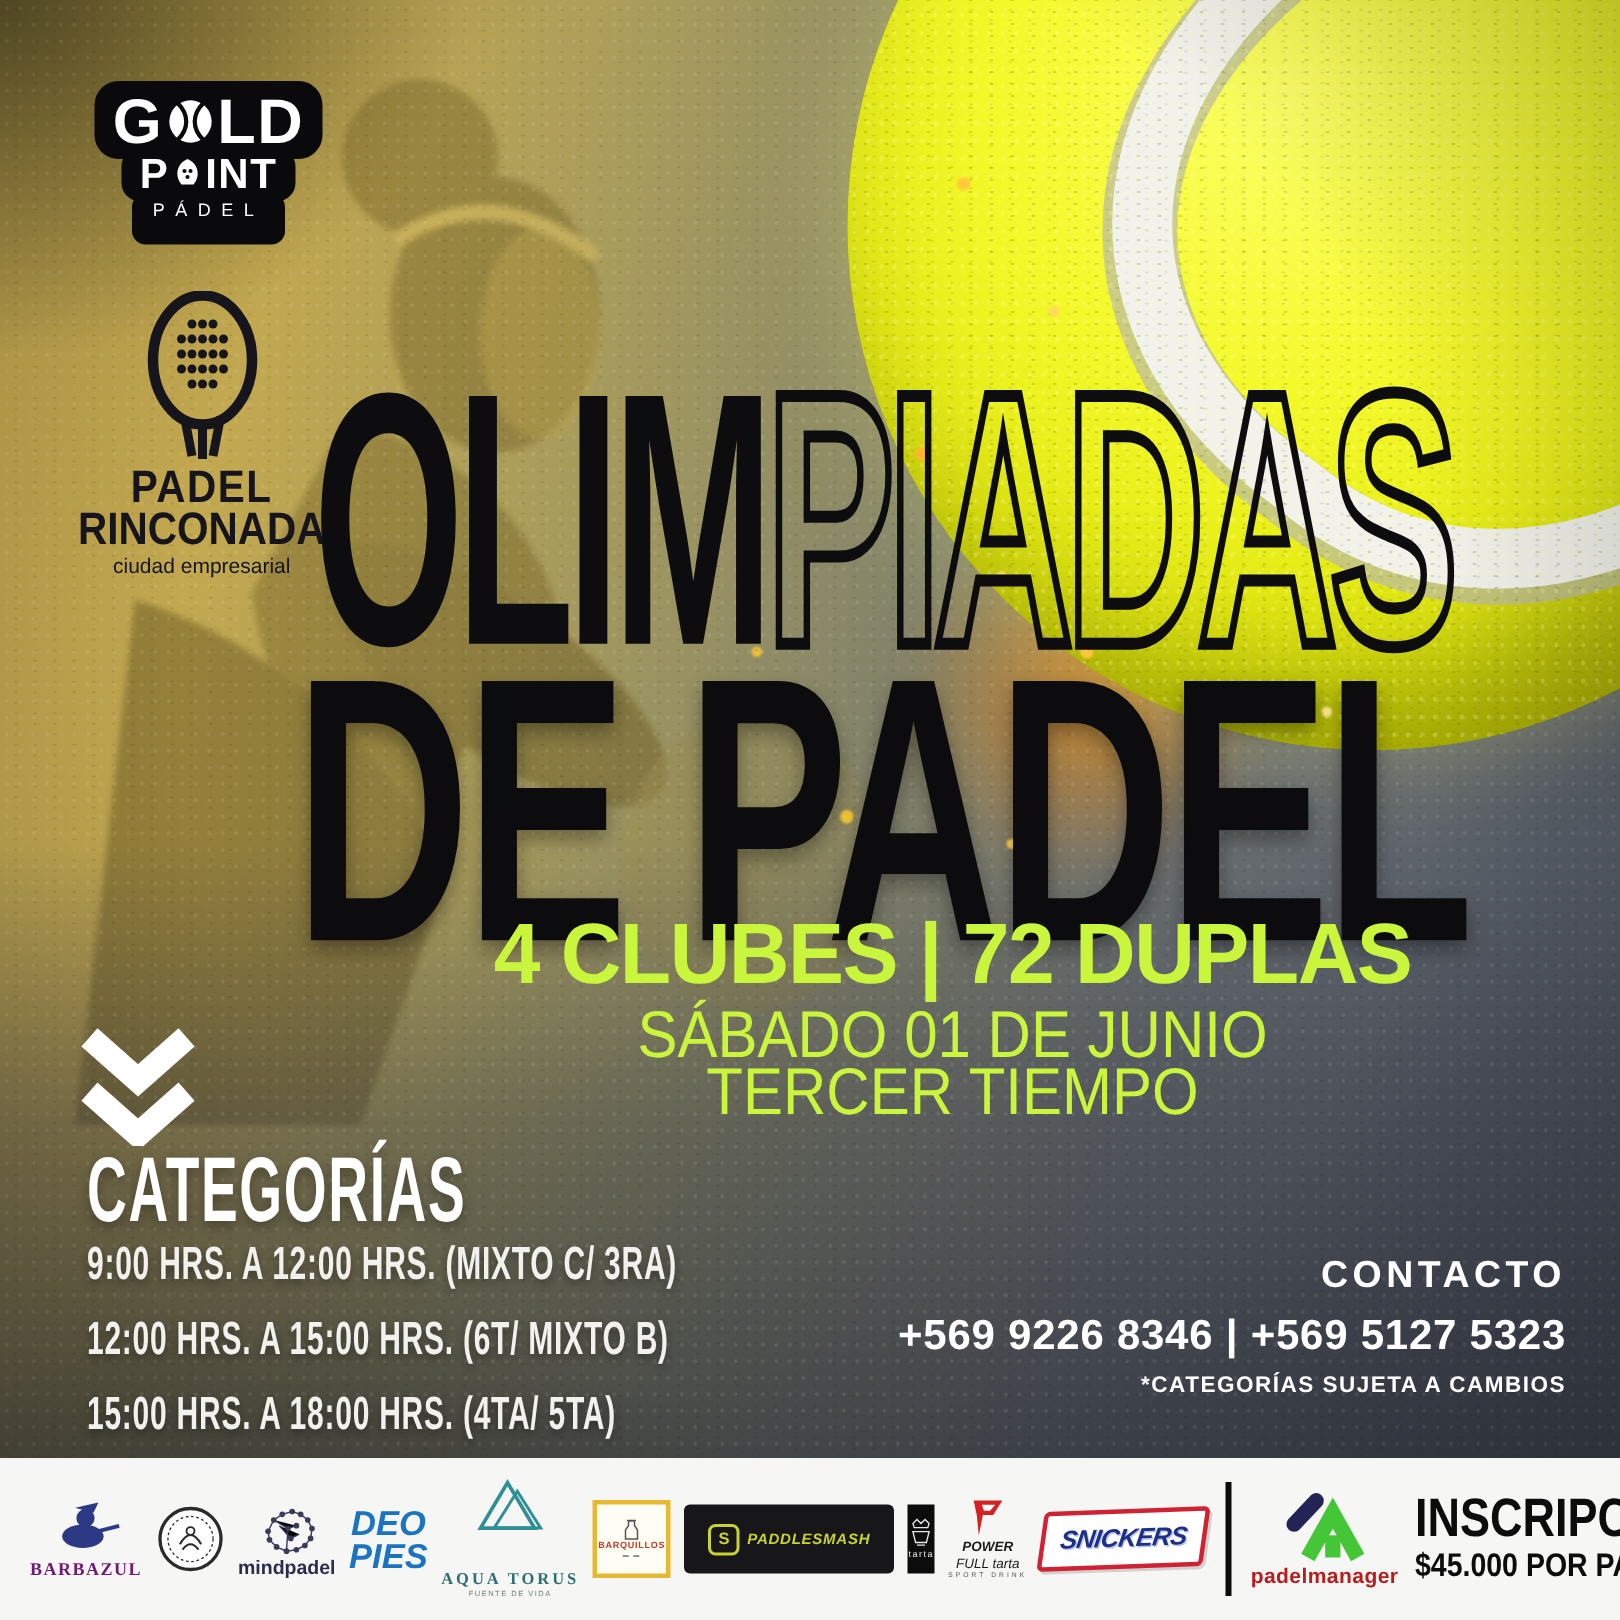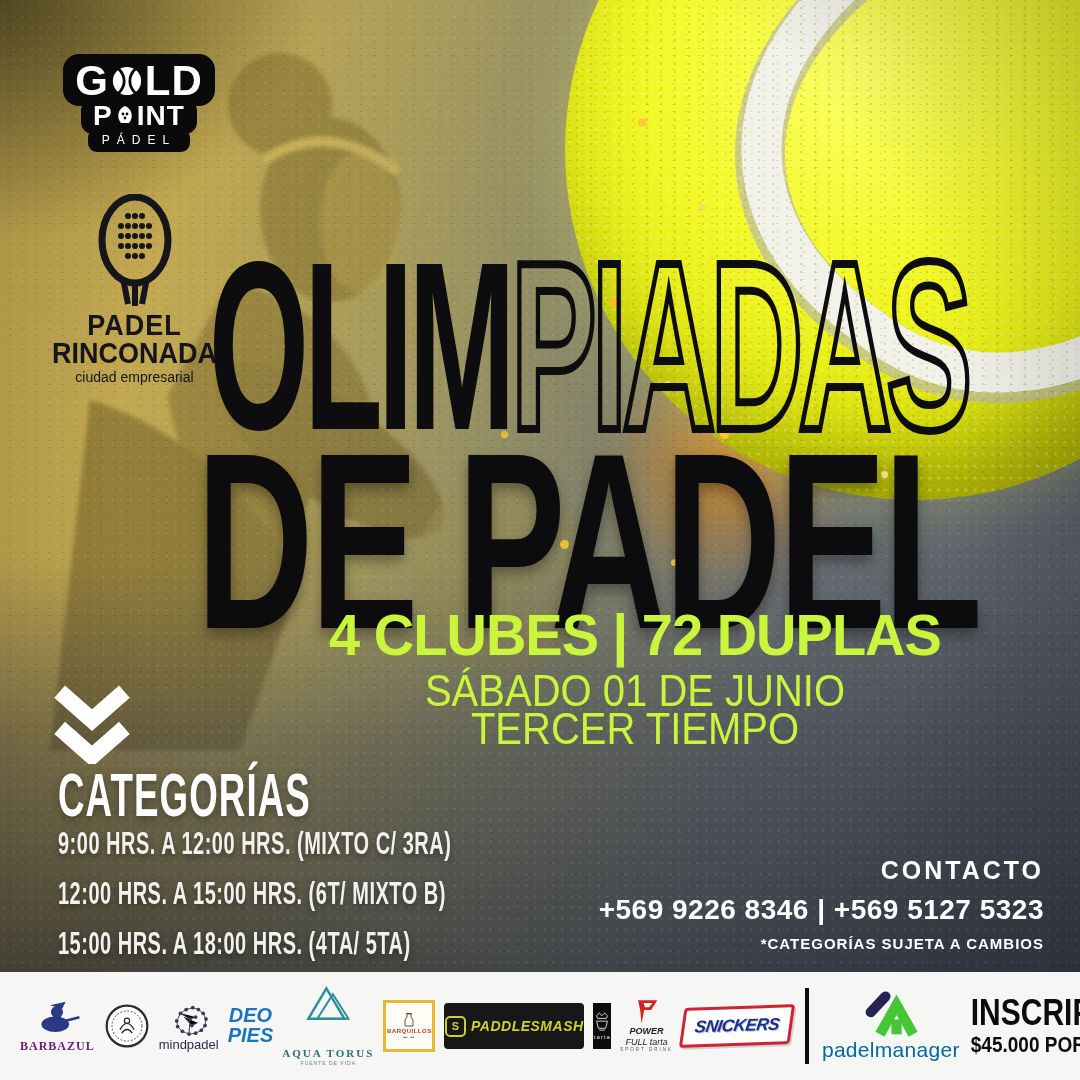--- a/index.html
+++ b/index.html
@@ -38,21 +38,21 @@
     background-size:9px 11px,13px 7px;background-position:0 0,4px 3px;}
   .vignette{inset:0;pointer-events:none;
     background:radial-gradient(ellipse at 50% 42%,transparent 55%,rgba(18,20,26,.32) 100%);}
 
   
   .gp{left:44px;top:54px;width:190px;display:flex;flex-direction:column;align-items:center;}
   .gp-row{background:#0a0a0c;color:#fff;font-weight:900;display:flex;align-items:center;
     justify-content:center;line-height:1;}
   .gp-r1{font-size:42px;padding:6px 12px 4px;border-radius:16px;letter-spacing:1px;gap:2px;}
   .gp-r2{font-size:28px;padding:3px 12px 4px;border-radius:12px;margin-top:-7px;letter-spacing:1px;gap:2px;}
-  .gp-r3{font-size:12px;padding:5px 14px 6px;border-radius:9px;margin-top:-5px;letter-spacing:7px;font-weight:400;}
+  .gp-r3{font-size:12px;padding:5px 14px 17px;border-radius:9px;margin-top:-5px;letter-spacing:7px;font-weight:400;}
   .pr{left:42px;top:194px;width:185px;text-align:center;color:#15151b;}
   .pr-t1{font-size:27px;font-weight:800;letter-spacing:1px;line-height:1.02;transform:scaleY(1.12);}
   .pr-t2{font-size:27px;font-weight:800;letter-spacing:0px;line-height:1.02;transform:scaleY(1.12);}
   .pr-t3{font-size:14px;font-weight:400;margin-top:2px;}
 
   
   .t-row1{left:96px;right:0;top:226px;text-align:center;font-size:150px;font-weight:900;
     letter-spacing:-6px;line-height:1;color:#0d0d10;transform:scale(.86,1.6);transform-origin:top center;
     white-space:nowrap;}
   .t-outline{color:transparent;-webkit-text-stroke:5px #0d0d10;}
@@ -70,60 +70,60 @@
   .chev{left:52px;top:684px;}
   .cat-h{left:58px;top:760px;color:#fff;font-size:34px;font-weight:900;letter-spacing:1px;
     transform:scale(1.08,1.8);transform-origin:left top;white-space:nowrap;
     text-shadow:0 2px 6px rgba(0,0,0,.35);}
   .cat-l{left:58px;color:#f2f1ee;font-size:20px;font-weight:900;letter-spacing:.5px;
     transform:scale(1,1.55);transform-origin:left top;white-space:nowrap;
     text-shadow:0 2px 5px rgba(0,0,0,.4);}
   .cat-l1{top:826px;} .cat-l2{top:876px;} .cat-l3{top:926px;}
 
   
-  .contact{right:36px;top:856px;text-align:right;color:#fff;}
+  .contact{right:36px;top:836px;text-align:right;color:#fff;}
   .ct-h{font-size:25px;font-weight:700;letter-spacing:3px;margin-bottom:9px;}
   .ct-p{font-size:28px;font-weight:700;letter-spacing:.5px;margin-bottom:9px;white-space:nowrap;}
   .ct-n{font-size:15px;font-weight:700;letter-spacing:1px;}
 
   
   .footer{left:0;right:0;bottom:0;height:108px;background:#f6f6f4;display:flex;
     align-items:center;padding:0 20px;gap:9px;}
   .sp{display:flex;flex-direction:column;align-items:center;justify-content:center;
     gap:2px;flex-shrink:0;line-height:1;}
   .sp-barbazul-t{font-family:"Liberation Serif",serif;font-size:12px;font-weight:700;
     color:#701a75;letter-spacing:1px;}
-  .sp-mind-t{font-size:13px;font-weight:400;color:#2b2b4e;}
-  .sp-deo{color:#1a74c0;font-weight:800;font-size:20px;line-height:.88;text-align:center;
+  .sp-mind-t{font-size:13px;font-weight:700;color:#2b2b4e;}
+  .sp-deo{color:#1a74c0;font-weight:800;font-size:23px;line-height:.88;text-align:center;
     font-style:italic;}
   .sp-aqua-t{font-family:"Liberation Serif",serif;font-size:11px;letter-spacing:2px;color:#2e6f74;font-weight:700;margin-top:24px;}
   .sp-aqua-s{font-size:5px;letter-spacing:1px;color:#6b7d7d;}
   .sp-barq{width:46px;height:46px;border:3px solid #e8b832;background:#fffdf4;display:flex;
     flex-direction:column;align-items:center;justify-content:center;gap:1px;}
   .sp-barq-t{font-size:6px;font-weight:700;color:#c03a2a;letter-spacing:.5px;}
   .sp-barq-bars{font-size:4px;color:#8a8a8a;letter-spacing:1px;}
   .sp-paddle{width:140px;height:46px;background:#17171a;border-radius:4px;display:flex;
     align-items:center;justify-content:center;gap:5px;flex-shrink:0;}
   .sp-paddle-s{width:17px;height:17px;border:2px solid #c8d32f;border-radius:5px;color:#c8d32f;
     font-size:11px;font-weight:900;display:flex;align-items:center;justify-content:center;transform:rotate(0deg);}
-  .sp-paddle-t{color:#c8d32f;font-size:14px;font-weight:900;font-style:italic;letter-spacing:.5px;text-align:center;}
+  .sp-paddle-t{color:#c8d32f;font-size:10px;font-weight:900;font-style:italic;letter-spacing:.5px;text-align:center;}
   .sp-tarta{width:46px;height:46px;background:#0c0c0c;display:flex;flex-direction:column;
     align-items:center;justify-content:center;gap:2px;}
   .sp-tarta-t{color:#e8e8e8;font-size:6px;letter-spacing:1px;}
   .sp-power-t{font-size:9px;font-weight:900;font-style:italic;color:#1b1b1b;line-height:.95;text-align:center;}
   .sp-power-life{font-weight:400;}
   .sp-power-s{font-size:4.5px;letter-spacing:2px;color:#555;}
   .sp-snick{width:104px;height:34px;background:#fff;border:3px solid #cf2233;border-radius:4px;
     transform:skewX(-10deg) rotate(-2deg);display:flex;align-items:center;justify-content:center;
     box-shadow:2px 2px 0 rgba(0,0,0,.15);flex-shrink:0;}
   .sp-snick-t{font-size:17px;font-weight:900;font-style:italic;color:#1d2f86;letter-spacing:-.5px;
     text-shadow:1px 1px 0 #b8c4e8;}
   .f-div{width:4px;height:76px;background:#0c0c0c;flex-shrink:0;margin:0 4px;}
   .pm{display:flex;flex-direction:column;align-items:center;gap:0;flex-shrink:0;}
-  .pm-t{font-size:21px;color:#0369a1;font-weight:400;letter-spacing:.3px;}
+  .pm-t{font-size:14px;color:#b91c1c;font-weight:700;letter-spacing:.3px;}
   .insc{display:flex;flex-direction:column;align-items:flex-start;justify-content:center;
     color:#0c0c0c;flex-shrink:0;margin-left:2px;}
   .insc-h{font-size:30px;font-weight:900;letter-spacing:0;transform:scaleY(1.2);transform-origin:left center;}
   .insc-p{font-size:19px;font-weight:900;margin-top:4px;transform:scaleY(1.15);transform-origin:left center;}
 </style>
 </head>
 <body>
 
 <div class="poster">
 

